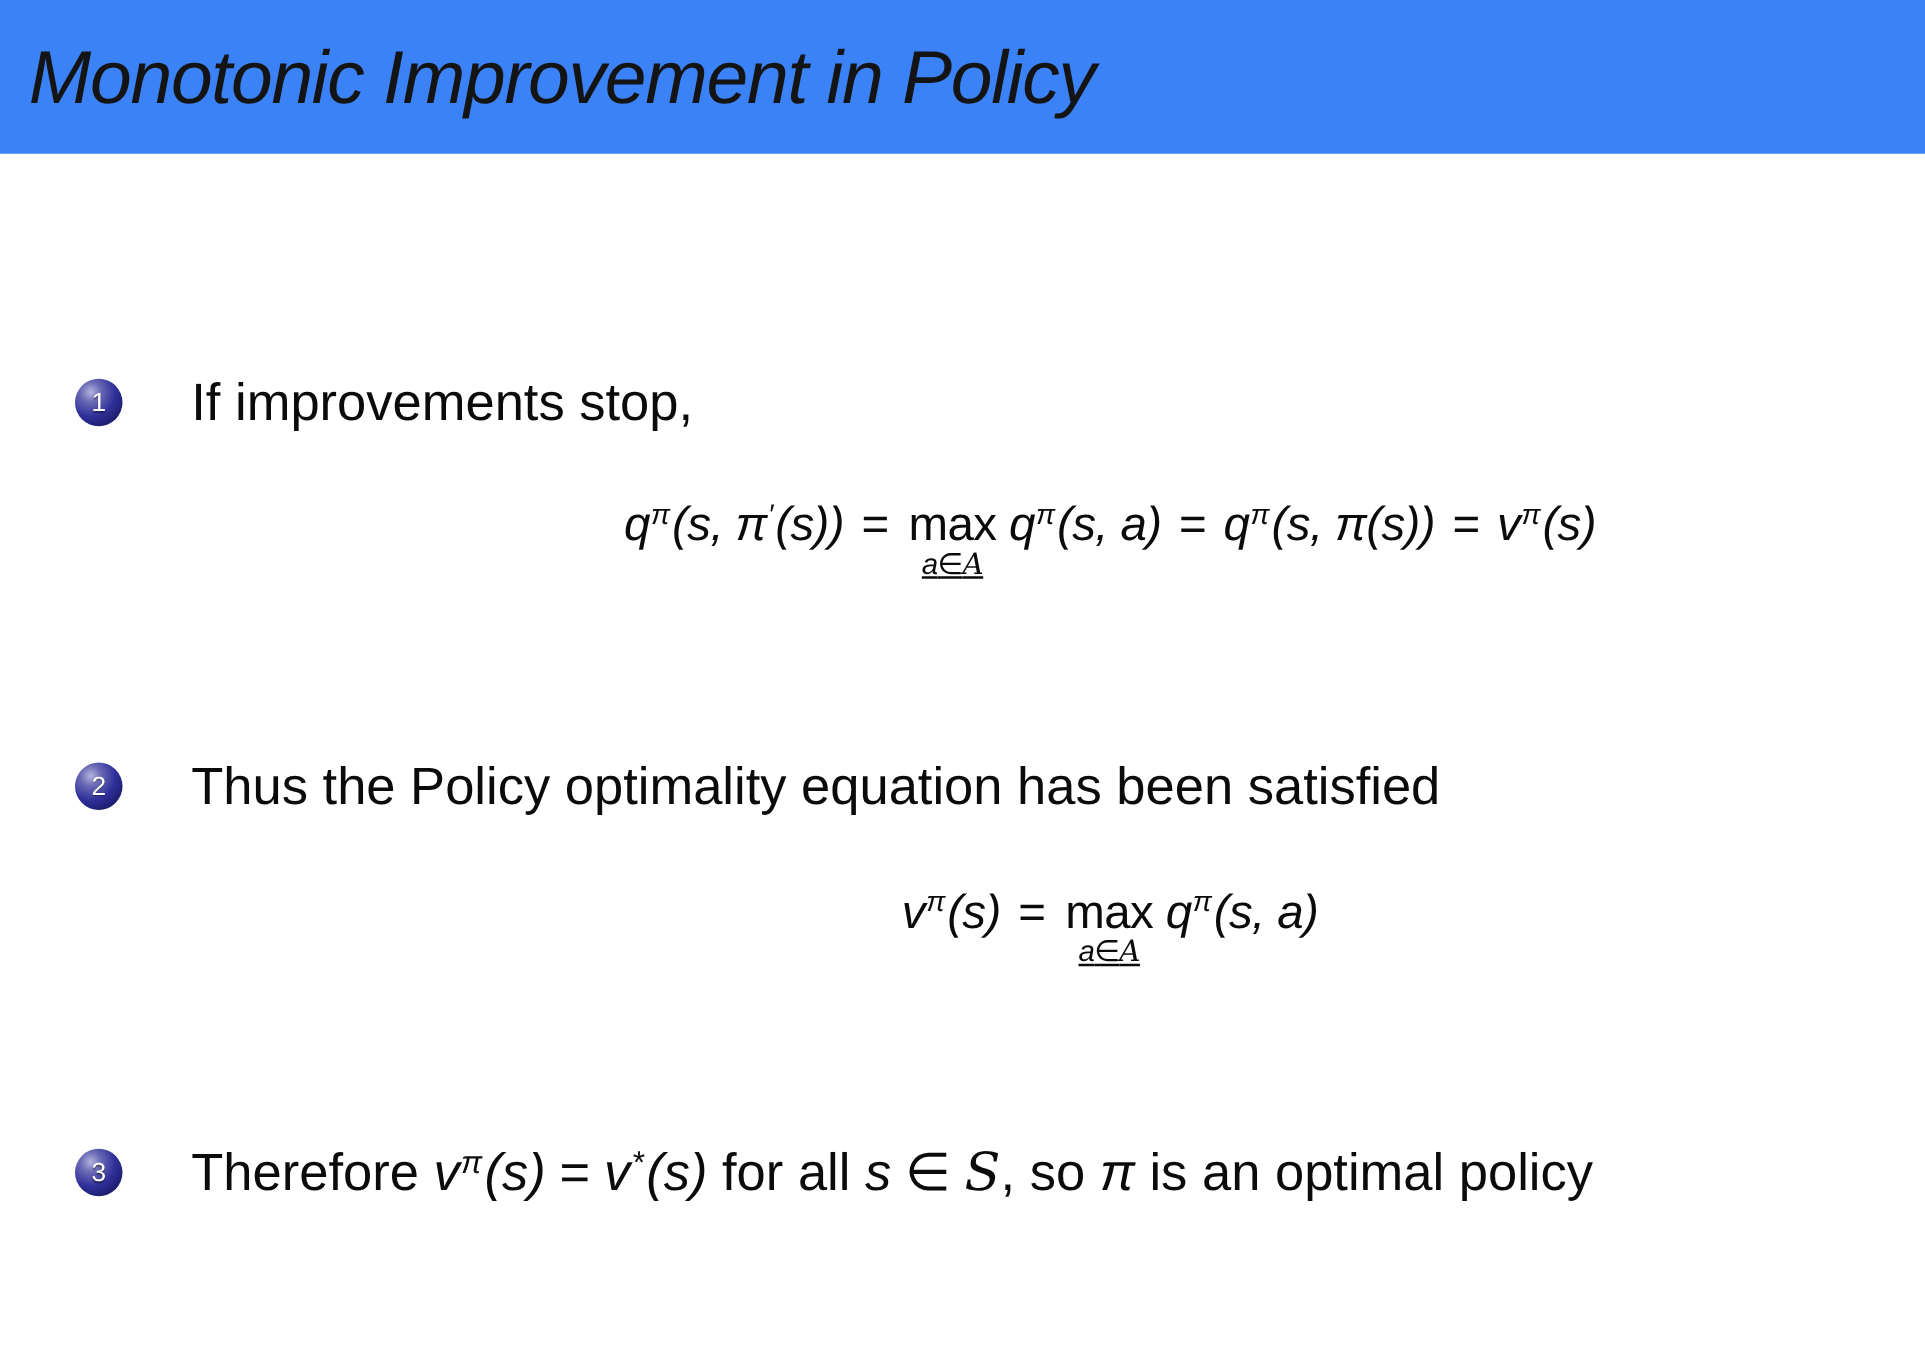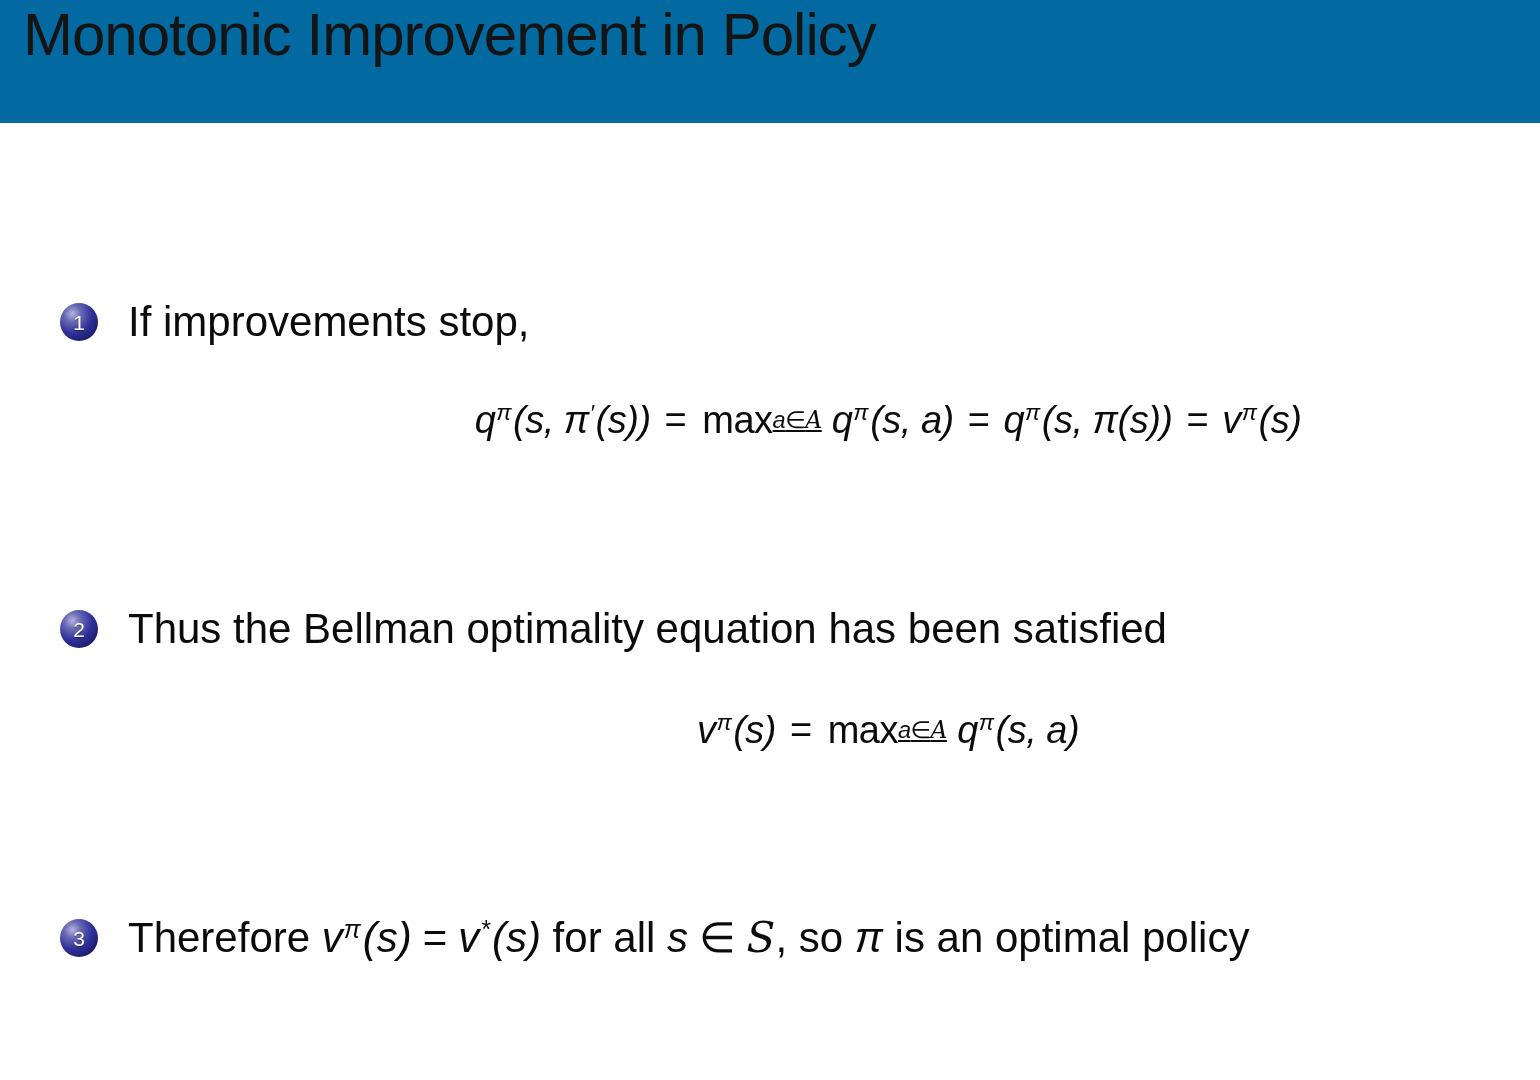--- a/index.html
+++ b/index.html
@@ -20,22 +20,24 @@
     background: #ffffff;
     overflow: hidden;
   }
 
   
   .titlebar {
     position: absolute;
     top: 0; left: 0;
     width: 100%;
     height: 123px;
-    background: #0369a1;
+    background: #3b82f6;
     display: flex;
+    align-items: center;
+    font-style: italic;
   }
   .title {
     margin: 0;
     padding-left: 23px;
     font-size: 60px;
     font-weight: 400;
     letter-spacing: -1px;
     color: #141414;
   }
 
@@ -57,21 +59,21 @@
     background: radial-gradient(circle at 33% 28%,
       #b3b3de 0%, #6a6ab5 22%, #30309a 52%, #1b1b6a 80%, #12124e 100%);
     color: #ffffff;
     display: flex;
     align-items: center;
     justify-content: center;
     font-size: 21px;
     font-style: normal;
     text-shadow: 0 1px 1px rgba(0,0,0,0.45);
   }
-  .itext { color: #0b0b0b; }
+  .itext { color: #0b0b0b; margin-left: 25px; }
 
   
   .formula {
     position: absolute;
     left: 236px;
     right: 0;
     text-align: center;
     font-size: 38px;
     font-style: italic;
     letter-spacing: -0.5px;
@@ -83,21 +85,21 @@
     font-size: 60%;
     vertical-align: 0.55em;
     line-height: 0;
     margin: 0 2px 0 1px;
     font-style: italic;
   }
   .mrel  { font-style: normal; margin: 0 14px; }
   .mrel2 { font-style: normal; margin: 0 11px; }
   .maxop {
     display: inline-flex;
-    flex-direction: row;
+    flex-direction: column;
     align-items: center;
     margin: 0 10px 0 2px;
     font-style: normal;
     vertical-align: baseline;
   }
   .maxw { font-style: normal; line-height: 1.05; }
   .under {
     font-size: 62%;
     line-height: 1;
     margin-top: -1px;
@@ -125,21 +127,21 @@
     <span class="itext">If improvements stop,</span>
   </div>
 
   <div class="formula" style="top:398px"><span class="mi">q</span><span class="sup">π</span><span class="mi">(s, π</span><span class="sup">′</span><span class="mi">(s))</span><span class="mrel">=</span><span class="maxop">
         <span class="maxw">max</span>
         <span class="under"><span class="mi">a</span><span>∈</span><span class="cal">A</span></span>
       </span><span class="mi">q</span><span class="sup">π</span><span class="mi">(s, a)</span><span class="mrel">=</span><span class="mi">q</span><span class="sup">π</span><span class="mi">(s, π(s))</span><span class="mrel">=</span><span class="mi">v</span><span class="sup">π</span><span class="mi">(s)</span></div>
 
   <div class="item" style="top:604px">
     <span class="ball">2</span>
-    <span class="itext">Thus the Bellman optimality equation has been satisfied</span>
+    <span class="itext">Thus the Policy optimality equation has been satisfied</span>
   </div>
 
   <div class="formula" style="top:708px"><span class="mi">v</span><span class="sup">π</span><span class="mi">(s)</span><span class="mrel">=</span><span class="maxop">
         <span class="maxw">max</span>
         <span class="under"><span class="mi">a</span><span>∈</span><span class="cal">A</span></span>
       </span><span class="mi">q</span><span class="sup">π</span><span class="mi">(s, a)</span></div>
 
   <div class="item" style="top:913px">
     <span class="ball">3</span>
     <span class="itext"><span>Therefore </span><span class="mi">v</span><span class="sup">π</span><span class="mi">(s)</span><span class="mrel2">=</span><span class="mi">v</span><span class="sup">*</span><span class="mi">(s)</span><span> for all </span><span class="mi">s</span><span class="mrel2">∈</span><span class="cal">S</span><span>, so </span><span class="mi">π</span><span> is an optimal policy</span></span>

